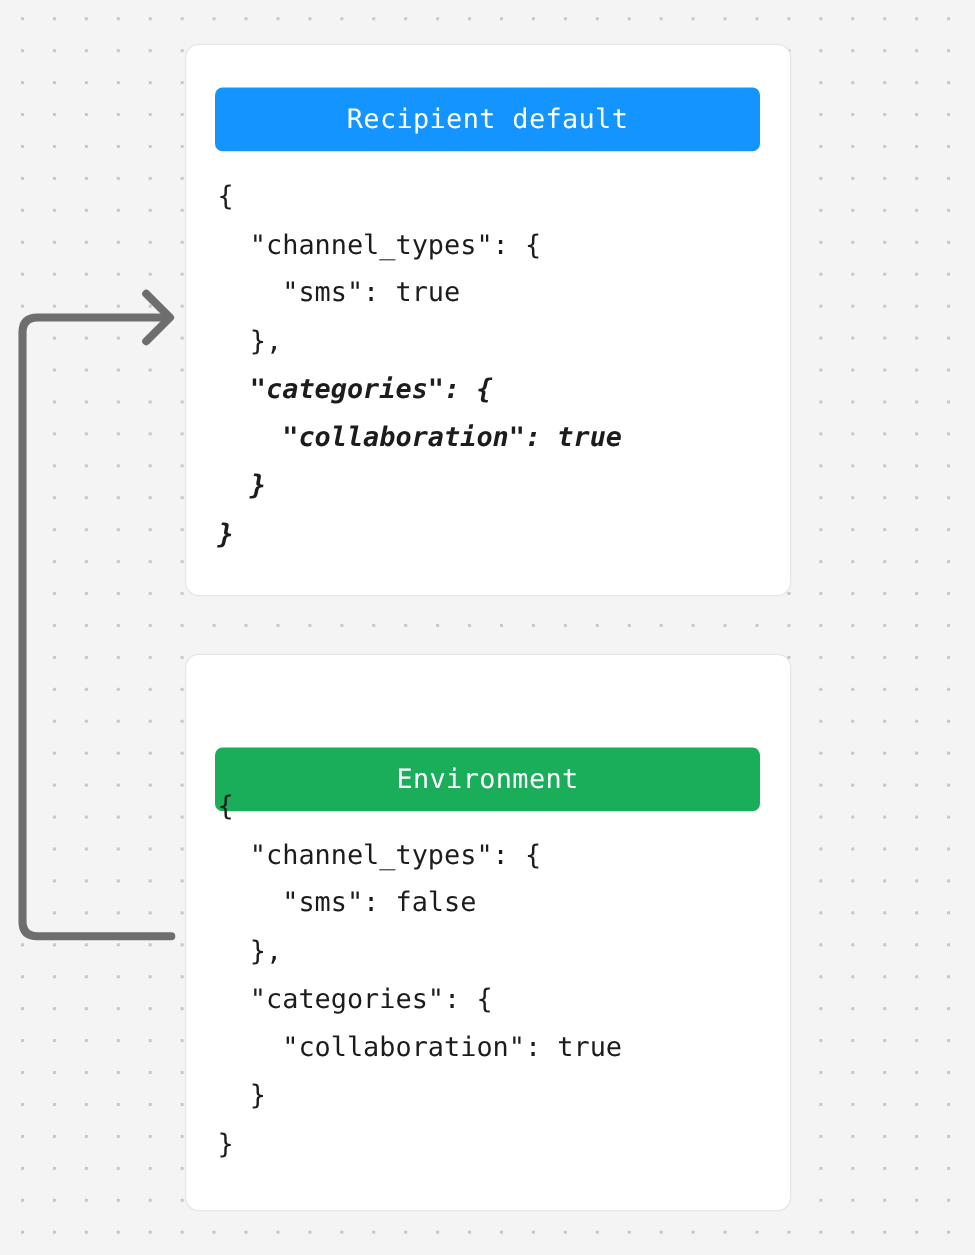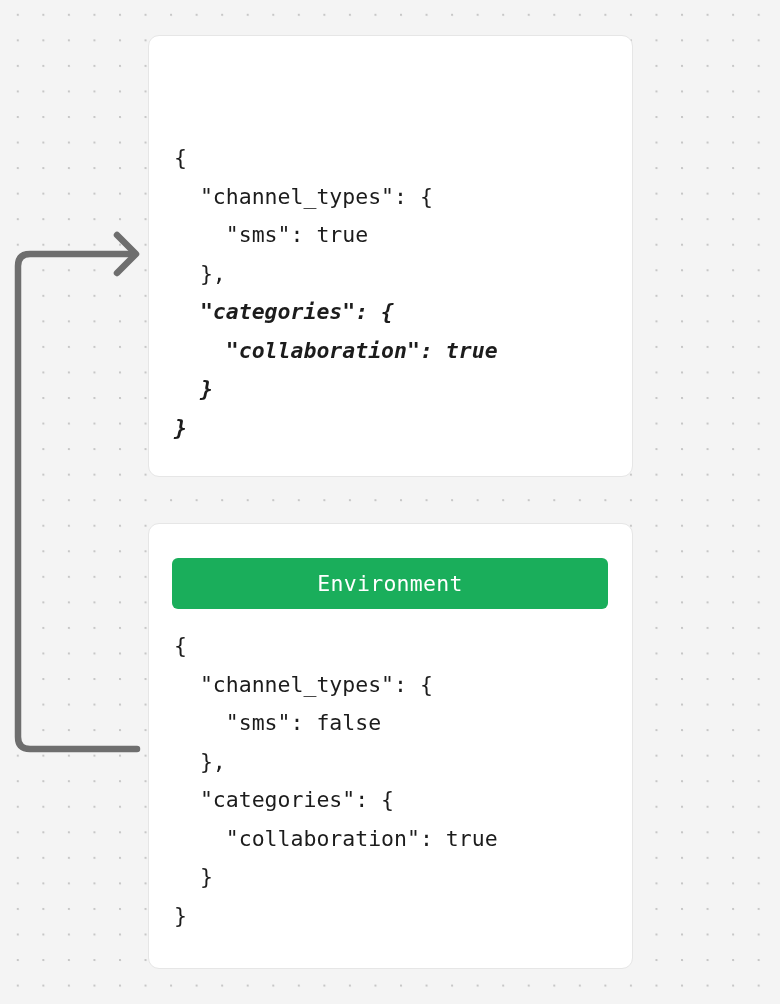--- a/index.html
+++ b/index.html
@@ -69,21 +69,21 @@
     align-items: center;
     justify-content: center;
     color: #ffffff;
     font-family: "DejaVu Sans Mono", "Liberation Mono", monospace;
     font-size: 21.5px;
     font-weight: 400;
     letter-spacing: 0.3px;
     white-space: pre;
   }
   .header-blue  { background-color: #1494ff; }
-  .header-green { background-color: #1aae5b; }
+  .header-green { background-color: #1aae5b; margin-top: 40px; }
 
   .code-block {
     position: absolute;
     left: 25px;
     top: 103px;
     width: 440px;
     margin: 0;
     font-family: "DejaVu Sans Mono", "Liberation Mono", monospace;
     font-size: 21.5px;
     line-height: 38.5px;
@@ -101,20 +101,23 @@
 
 <div id="canvas">
 
   <svg id="connector" viewBox="0 0 780 1004" width="780" height="1004" xmlns="http://www.w3.org/2000/svg" aria-hidden="true">
     <path d="M 137 749 L 30 749 Q 18 749 18 737 L 18 266 Q 18 254 30 254 L 132 254" fill="none" stroke="#6e6e6e" stroke-width="6.5" stroke-linecap="round" stroke-linejoin="round"></path>
     <path d="M 117 235 L 136 254 L 117 273" fill="none" stroke="#6e6e6e" stroke-width="6.5" stroke-linecap="round" stroke-linejoin="round"></path>
   </svg>
 
   <div class="card" id="card-recipient-default">
 
+    <div class="card-header header-blue" style="background-color: rgb(20, 148, 255);">
+      <span>Recipient default</span>
+    </div>
 
     <pre class="code-block"><span class="code-line">{</span><span class="code-line">  "channel_types": {</span><span class="code-line">    "sms": true</span><span class="code-line">  },</span><span class="code-line em">  "categories": {</span><span class="code-line em">    "collaboration": true</span><span class="code-line em">  }</span><span class="code-line em">}</span></pre>
   </div>
 
   <div class="card" id="card-environment">
 
     <div class="card-header header-green" style="background-color: rgb(26, 174, 91);">
       <span>Environment</span>
     </div>
 

